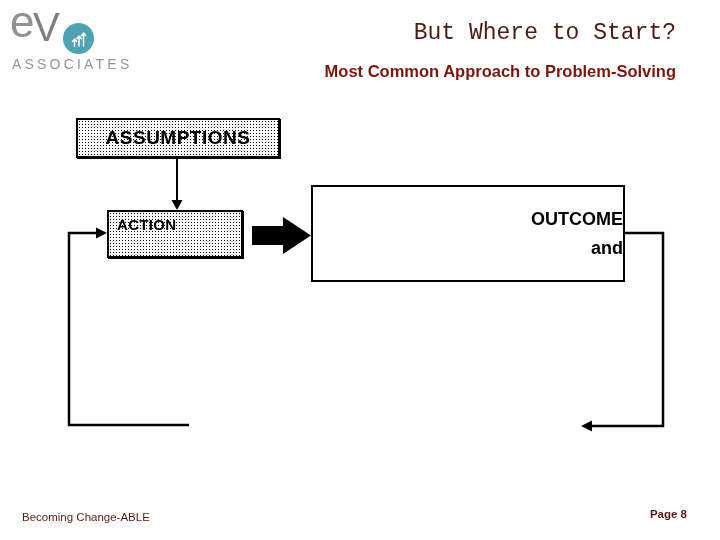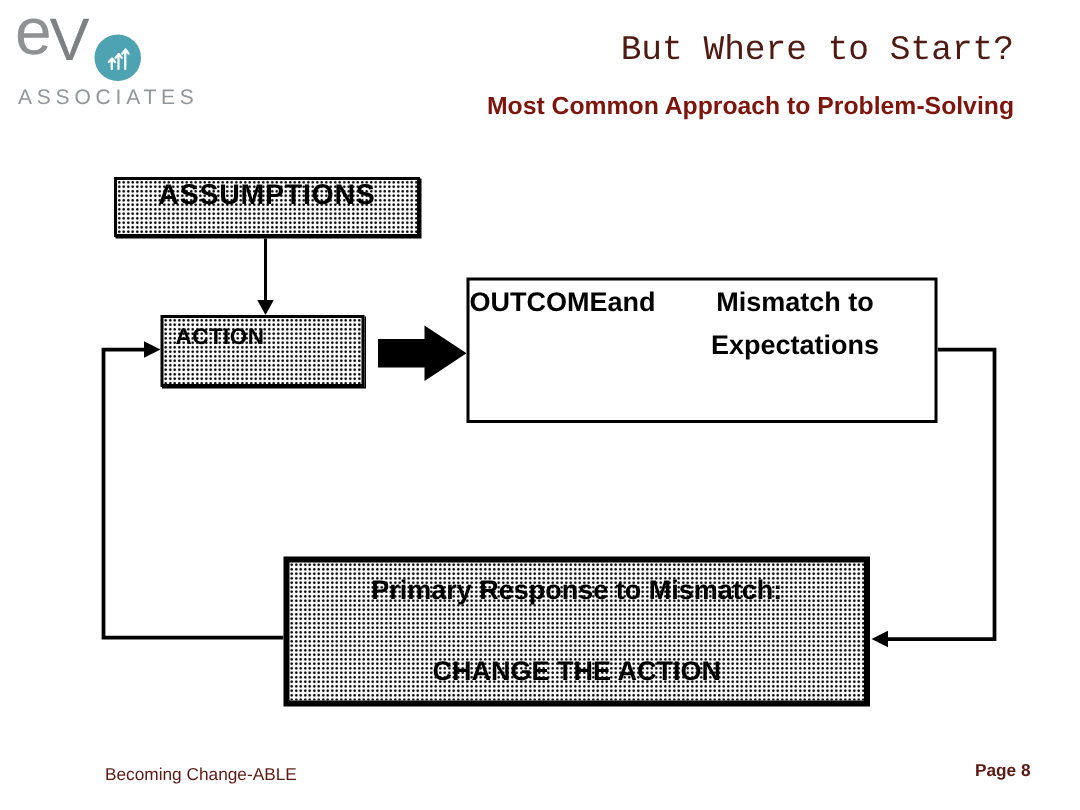--- a/index.html
+++ b/index.html
@@ -32,43 +32,43 @@
   .halftone{
     background-color:#fbfbfb;
     background-image:radial-gradient(circle,#000 0.7px,rgba(0,0,0,0) 0.95px);
     background-size:3px 3px;
   }
   
   .box{position:absolute;box-sizing:border-box;color:#000;}
   .assumptions-box{
     left:76px;top:118px;width:204px;height:40px;border:2px solid #000;
     box-shadow:1px 1px 0 #000;
-    display:flex;align-items:flex-start;justify-content:center;
+    display:flex;align-items:center;justify-content:center;
     font-size:19px;font-weight:bold;letter-spacing:0.5px;
   }
   .action-box{
     left:107px;top:210px;width:136px;height:48px;border:2px solid #000;
     box-shadow:1px 1px 0 #000;
     padding:4px 0 0 8px;font-size:15px;font-weight:bold;letter-spacing:0.3px;
   }
   .outcome-box{
     left:311px;top:185px;width:314px;height:97px;border:2px solid #000;background:#fff;
-    display:flex;flex-direction:row;align-items:flex-start;justify-content:center;
+    display:flex;flex-direction:column;align-items:flex-end;justify-content:center;
     text-align:center;font-size:18px;font-weight:bold;line-height:29px;
   }
   .primary-box{
     left:189px;top:371px;width:391px;height:100px;border:4px solid #000;
     display:flex;flex-direction:column;align-items:center;justify-content:space-between;
     padding:8px 0 9px 0;text-align:center;font-size:18px;font-weight:bold;
   }
   
   .connectors{position:absolute;left:0;top:0;width:720px;height:540px;pointer-events:none;}
   
   .footer-left{
-    position:absolute;left:22px;top:511px;font-size:11.5px;color:#5c1a12;font-weight:500;margin-left:48px;
+    position:absolute;left:22px;top:511px;font-size:11.5px;color:#5c1a12;font-weight:500;
   }
   .footer-right{
     position:absolute;right:33px;top:508px;font-size:11.5px;color:#5c1a12;font-weight:700;
   }
 </style>
 </head>
 <body>
 
 <div class="slide">
 
@@ -114,24 +114,19 @@
     <span>ASSUMPTIONS</span>
   </div>
 
   <div class="box action-box halftone">
     <span>ACTION</span>
   </div>
 
   <div class="box outcome-box">
     <div>OUTCOME</div>
     <div>and</div>
-    <div>Mismatch to Expectations</div>
   </div>
 
-  <div class="box primary-box halftone">
-    <div>Primary Response to Mismatch:</div>
-    <div>CHANGE THE ACTION</div>
-  </div>
 
   <div class="footer-left">Becoming Change-ABLE</div>
   <div class="footer-right">Page 8</div>
 
 </div>
 
 </body></html>

